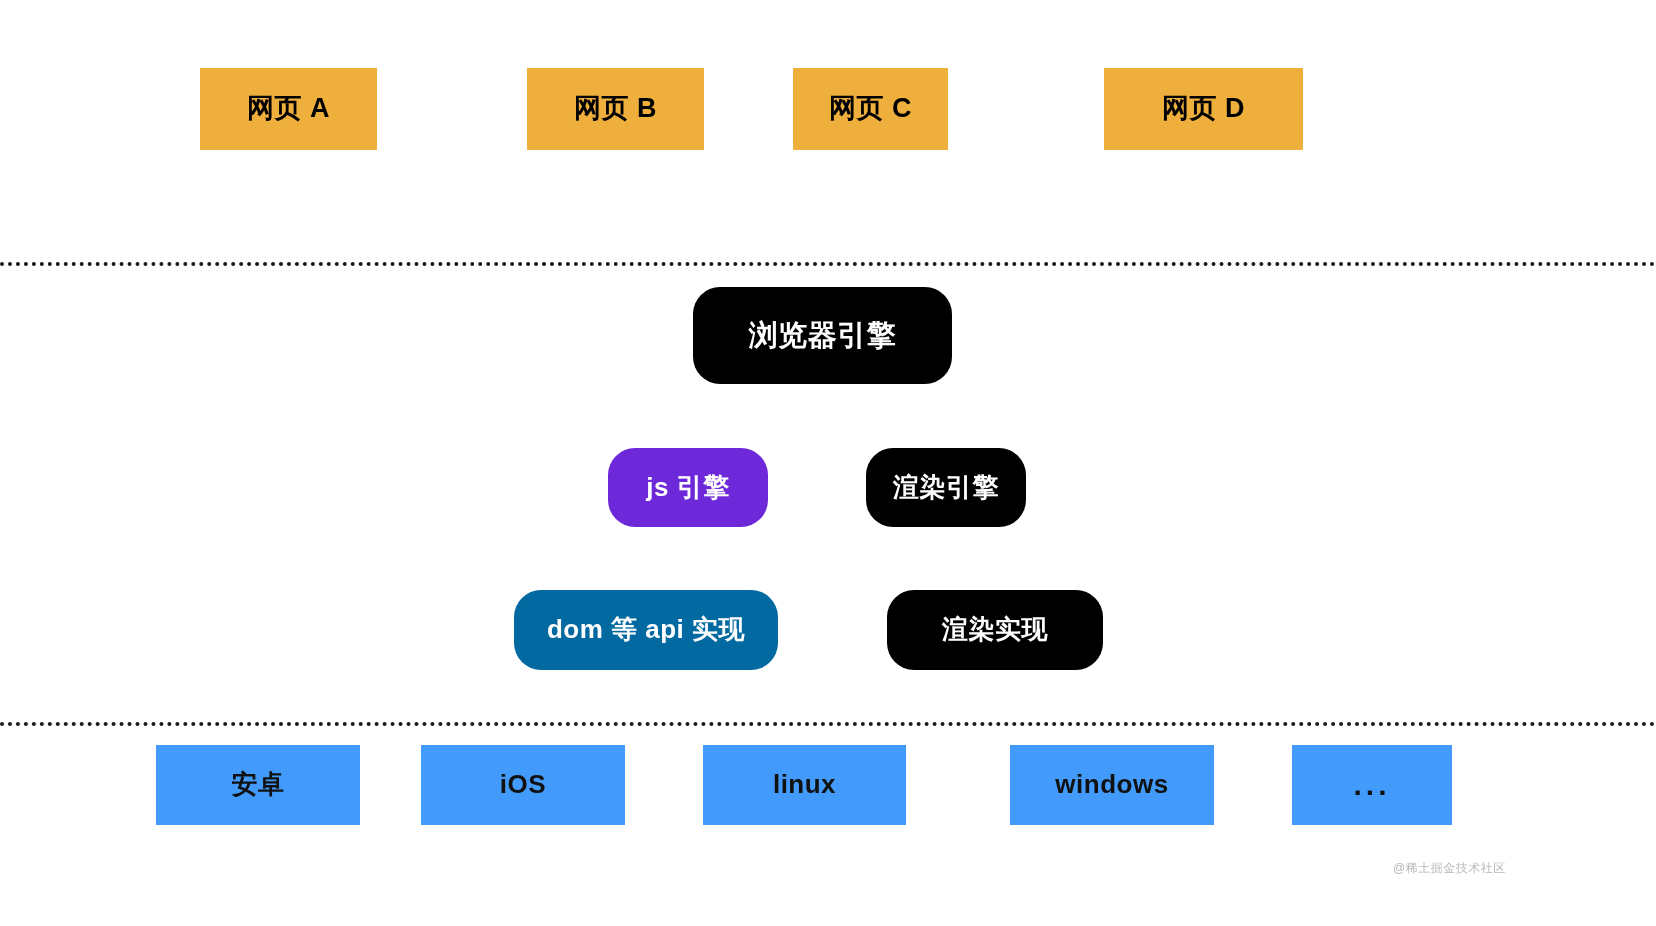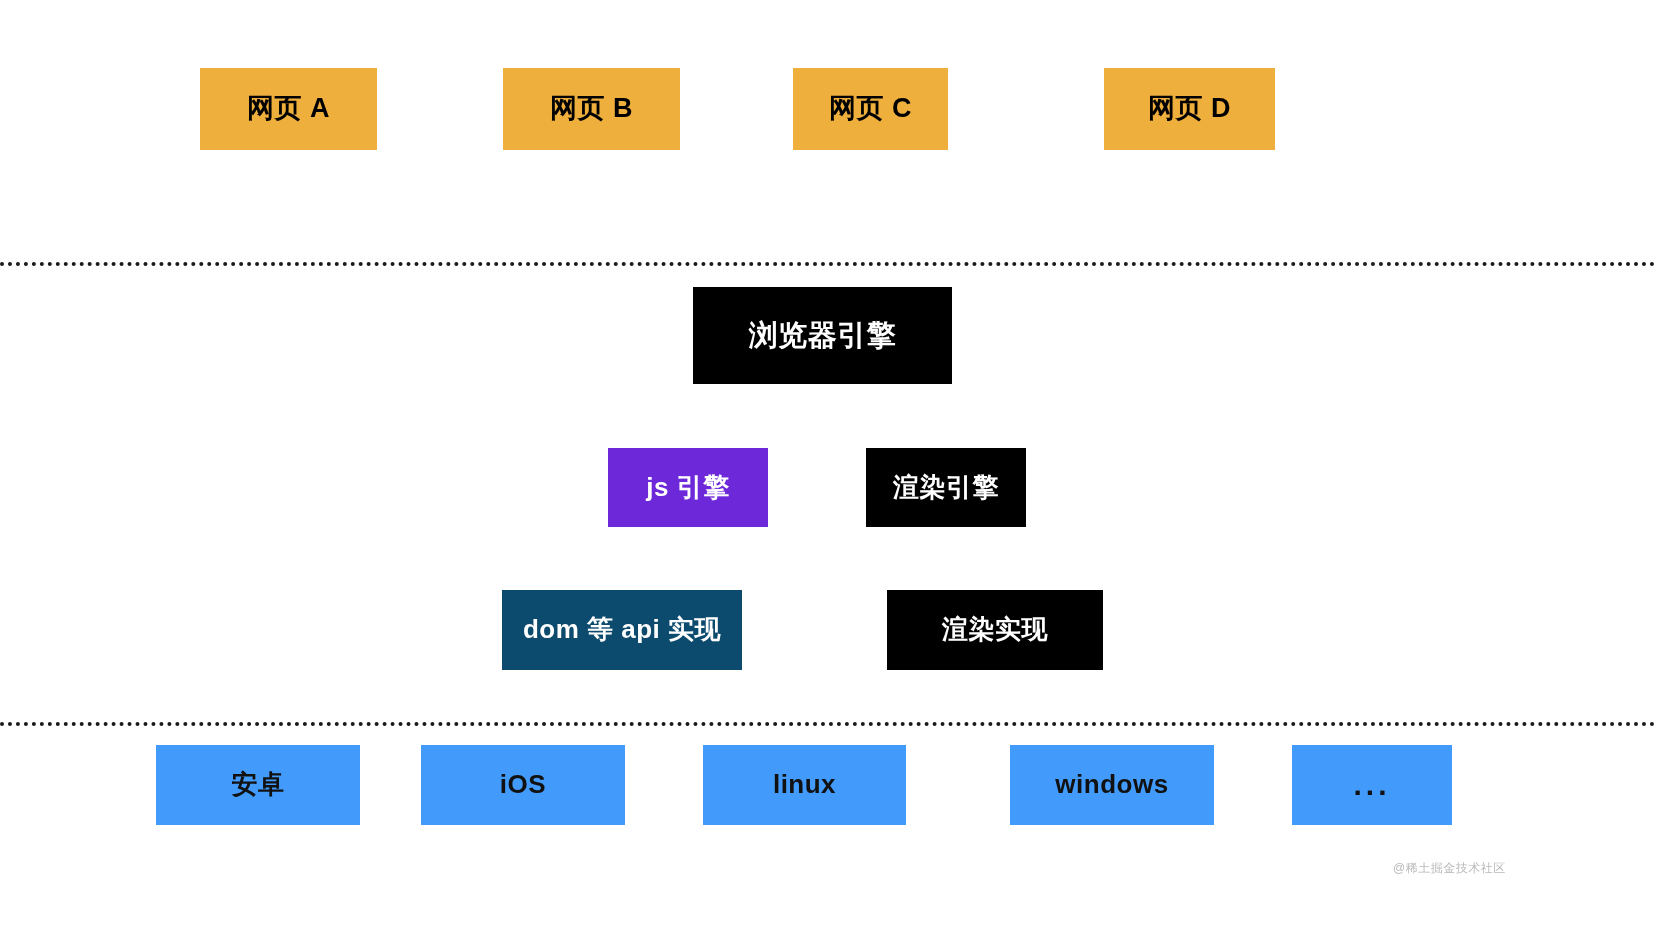--- a/index.html
+++ b/index.html
@@ -39,20 +39,21 @@
     font-weight: 700;
     letter-spacing: 0.5px;
   }
 
   
   .node.engine {
     background: #000000;
     color: #ffffff;
     font-weight: 700;
     letter-spacing: 0.5px;
+    border-radius: 27px;
   }
   .node.engine.lvl1 { font-size: 29px; }
   .node.engine.lvl2 { font-size: 26px; }
   .node.engine.lvl3 { font-size: 26px; }
 
   
   .node.os {
     background: #429bfa;
     color: #111111;
     font-size: 26px;
@@ -83,32 +84,32 @@
     letter-spacing: 0.5px;
     white-space: nowrap;
   }
 </style>
 </head>
 <body>
 
 <div id="canvas" style="background: rgb(255, 255, 255);">
 
   <div class="node page" style="left: 200px; top: 68px; width: 177px; height: 82px; background: rgb(239, 175, 60);">网页 A</div>
-  <div class="node page" style="left: 503px; top: 68px; width: 177px; height: 82px; background: rgb(239, 175, 60);">网页 B</div>
+  <div class="node page" style="left: 527px; top: 68px; width: 177px; height: 82px; background: rgb(239, 175, 60);">网页 B</div>
   <div class="node page" style="left: 793px; top: 68px; width: 155px; height: 82px; background: rgb(239, 175, 60);">网页 C</div>
-  <div class="node page" style="left: 1104px; top: 68px; width: 171px; height: 82px; background: rgb(239, 175, 60);">网页 D</div>
+  <div class="node page" style="left: 1104px; top: 68px; width: 199px; height: 82px; background: rgb(239, 175, 60);">网页 D</div>
 
   <div class="separator" style="top: 262px; border-top-color: rgb(26, 26, 26);"></div>
 
   <div class="node engine lvl1" style="left: 693px; top: 287px; width: 259px; height: 97px; background: rgb(0, 0, 0); color: rgb(255, 255, 255);">浏览器引擎</div>
 
   <div class="node engine lvl2" style="left: 608px; top: 448px; width: 160px; height: 79px; background: #6d28d9; color: rgb(255, 255, 255);">js 引擎</div>
   <div class="node engine lvl2" style="left: 866px; top: 448px; width: 160px; height: 79px; background: rgb(0, 0, 0); color: rgb(255, 255, 255);">渲染引擎</div>
 
-  <div class="node engine lvl3" style="left: 502px; top: 590px; width: 240px; height: 80px; background: #0c4a6e; color: rgb(255, 255, 255);">dom 等 api 实现</div>
+  <div class="node engine lvl3" style="left: 514px; top: 590px; width: 264px; height: 80px; background: #0369a1; color: rgb(255, 255, 255);">dom 等 api 实现</div>
   <div class="node engine lvl3" style="left: 887px; top: 590px; width: 216px; height: 80px; background: rgb(0, 0, 0); color: rgb(255, 255, 255);">渲染实现</div>
 
   <div class="separator" style="top: 722px; border-top-color: rgb(26, 26, 26);"></div>
 
   <div class="node os" style="left: 156px; top: 745px; width: 204px; height: 80px; background: rgb(66, 155, 250);">安卓</div>
   <div class="node os" style="left: 421px; top: 745px; width: 204px; height: 80px; background: rgb(66, 155, 250);">iOS</div>
   <div class="node os" style="left: 703px; top: 745px; width: 203px; height: 80px; background: rgb(66, 155, 250);">linux</div>
   <div class="node os" style="left: 1010px; top: 745px; width: 204px; height: 80px; background: rgb(66, 155, 250);">windows</div>
   <div class="node os ellipsis" style="left: 1292px; top: 745px; width: 160px; height: 80px; background: rgb(66, 155, 250);">...</div>
 

